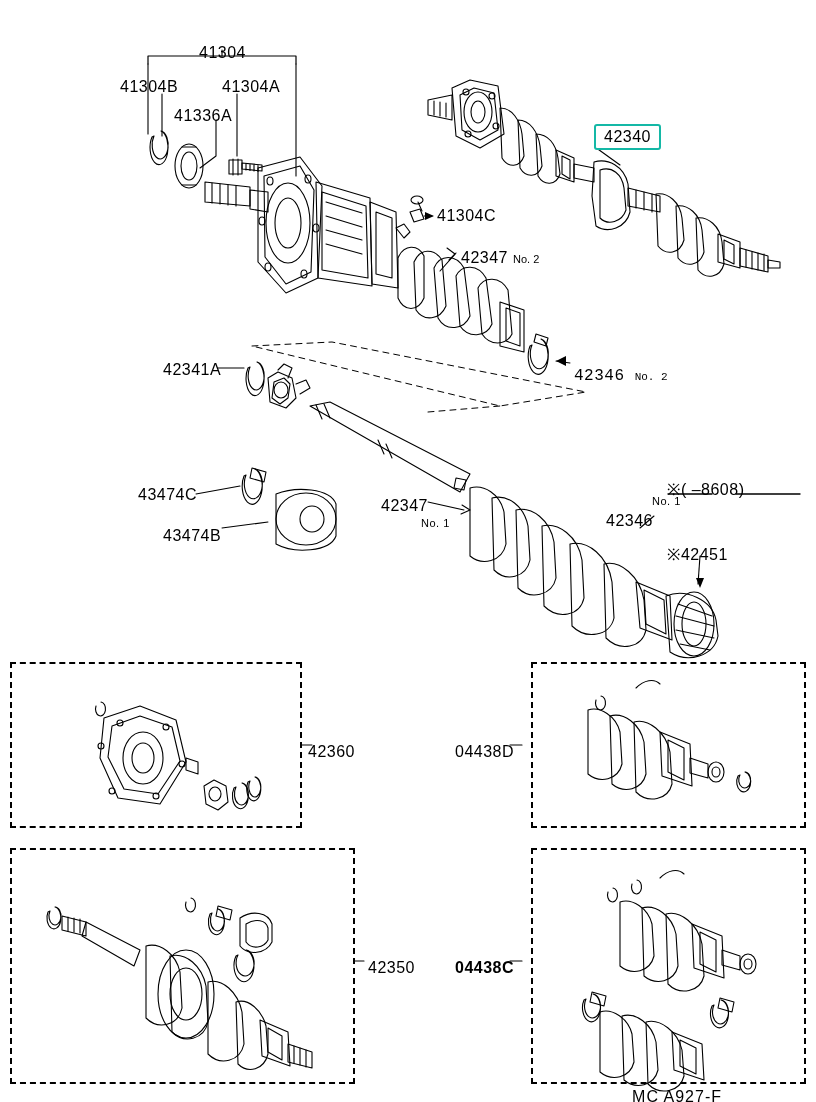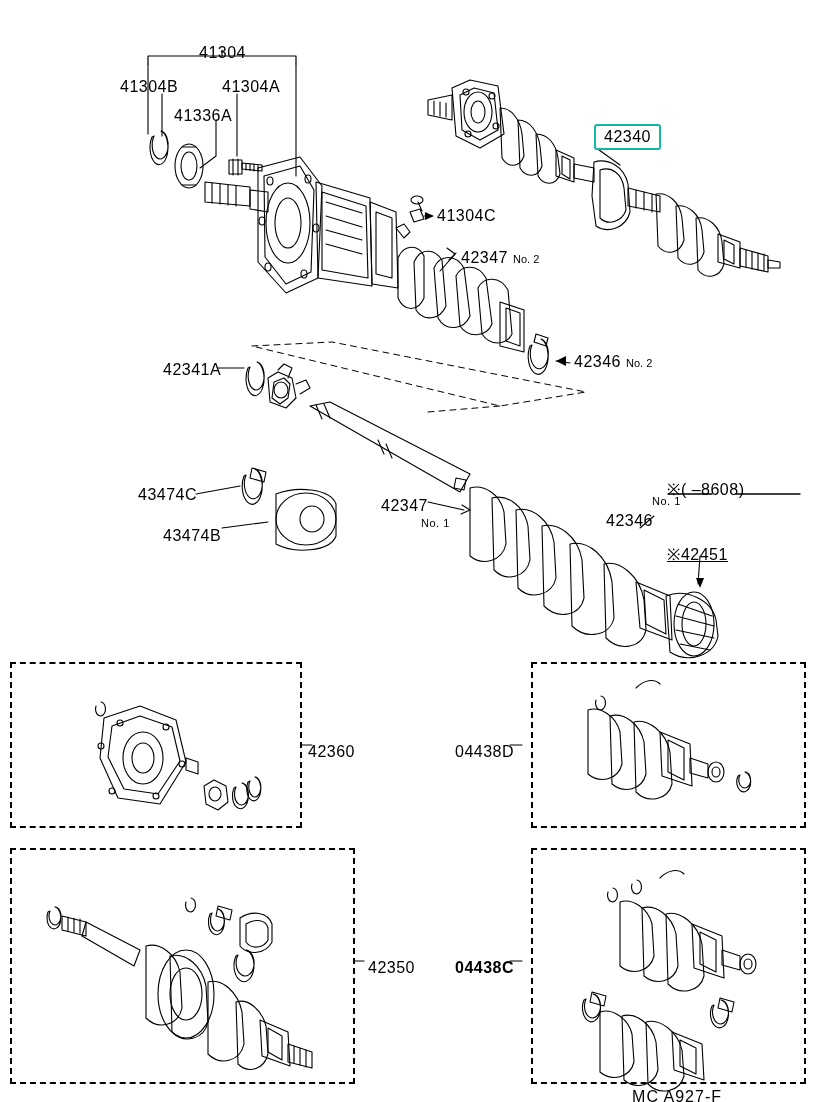--- a/index.html
+++ b/index.html
@@ -321,33 +321,33 @@
   <div class="label" style="left:222px; top:62px;">41304A</div>
   <div class="label" style="left:174px; top:91px;">41336A</div>
   <div class="label" style="left:437px; top:191px;">41304C</div>
 
   <div class="highlight-box" style="left:594px; top:108px;">42340</div>
 
   <div class="label" style="left:461px; top:233px;">
     <span>42347</span>
     <span class="sub">No. 2</span>
   </div>
-  <div class="label" style="left:574px; top:337px;">
+  <div class="label" style="left:574px; top:351px;font-family:Liberation Mono, monospace;">
     <span>42346</span>
     <span class="sub">No. 2</span>
   </div>
   <div class="label" style="left:163px; top:345px;">42341A</div>
   <div class="label" style="left:138px; top:470px;">43474C</div>
   <div class="label" style="left:163px; top:511px;">43474B</div>
 
   <div class="label" style="left:381px; top:481px;">42347</div>
   <div class="label small" style="left:381px; top:501px;">No. 1</div>
   <div class="label small" style="left:612px; top:479px;">No. 1</div>
   <div class="label" style="left:606px; top:496px;">42346</div>
-  <div class="label" style="left:667px; top:527px;text-decoration:underline;">※42451</div>
+  <div class="label" style="left:667px; top:527px;">※42451</div>
   <div class="label" style="left:667px; top:462px;">※(        –8608)</div>
 
   <div class="label" style="left:308px; top:727px;">42360</div>
   <div class="label" style="left:455px; top:727px;">04438D</div>
   <div class="label" style="left:368px; top:943px;">42350</div>
   <div class="label" style="left:455px; top:943px;font-weight:bold;">04438C</div>
 
   <div class="footer-code">MC  A927-F</div>
 
 </div>

